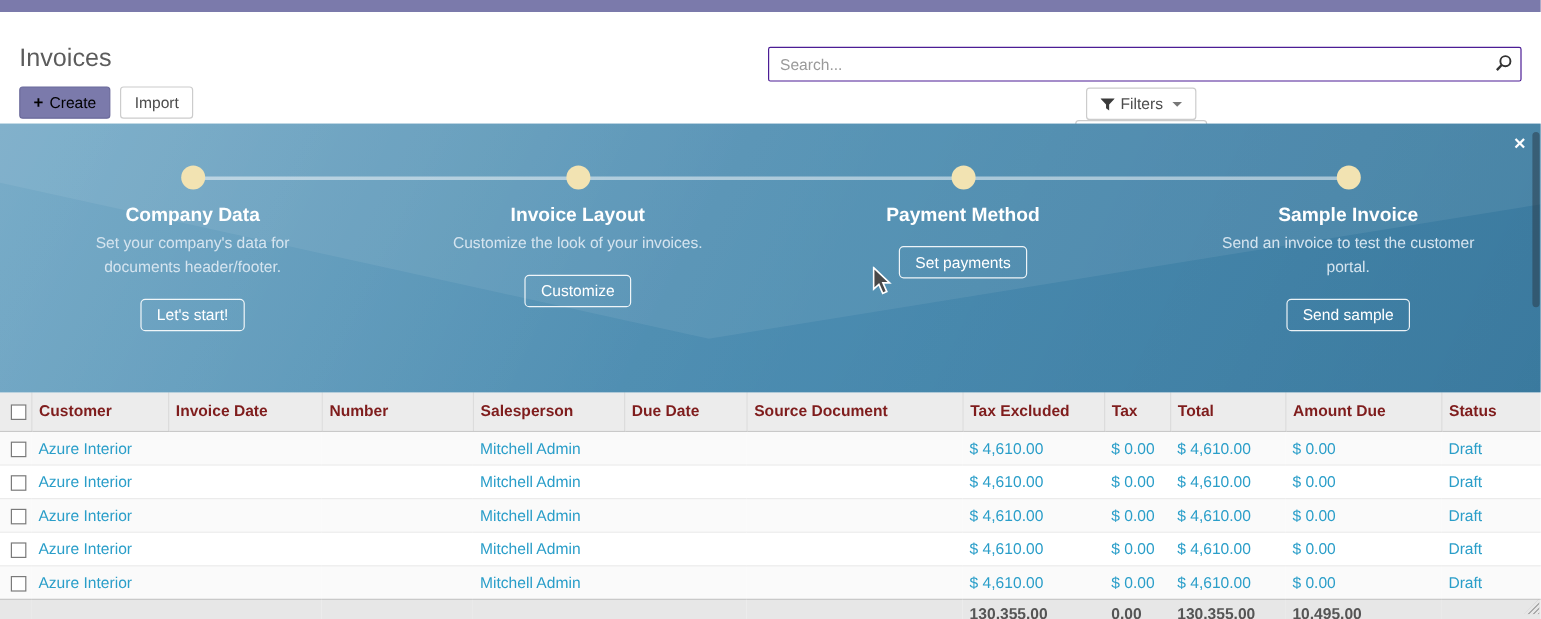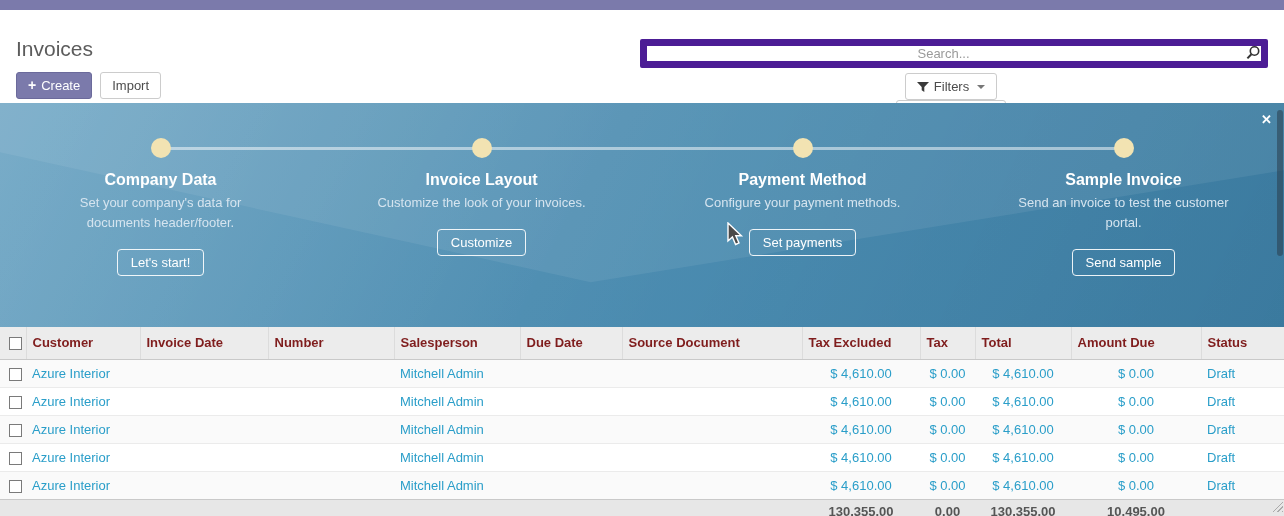--- a/index.html
+++ b/index.html
@@ -14,26 +14,26 @@
   .nav-item { font-size:13px; margin-left:34px; line-height:40px; color:#f0f0fa; }
   .systray { position:absolute; top:-30px; height:40px; right:0; width:260px; }
 
   
   .control-panel { position:relative; height:93px; background:#fff; }
   .page-title { position:absolute; left:16px; top:27px; font-size:21px; color:#5c5c5c;
     font-weight:400; }
   .btn-row { position:absolute; left:16px; top:62px; display:flex; gap:8px; }
   .btn { display:inline-flex; align-items:center; gap:5px; padding:5px 11px; font-size:13px;
     border:1px solid #ccc; border-radius:3px; background:#fff; color:#4c4c4c; cursor:pointer; }
-  .btn-primary { background:#7b7aab; border-color:#6b6a9b; color:#ffffff; }
+  .btn-primary { background:#7b7aab; border-color:#6b6a9b; color:#000000; }
   .icon-plus::before { content:"+"; font-weight:bold; font-size:14px; line-height:1; }
 
   .search-wrap { position:absolute; left:640px; top:29px; width:628px; height:29px; }
-  .search-input { width:100%; height:100%; border:7px solid #4c1d95; border-radius:2px;
-    padding:0 30px 0 9px; font-size:13px; color:#333; font-family:inherit;text-align:center; }
+  .search-input { width:100%; height:100%; border:1px solid #4c1d95; border-radius:2px;
+    padding:0 30px 0 9px; font-size:13px; color:#333; font-family:inherit; }
   .search-input::placeholder { color:#9a9a9a; }
   .search-icon { position:absolute; right:7px; top:6px; }
 
   .filter-row { position:absolute; left:640px; top:63px; width:628px; display:flex;
     align-items:center;flex-direction:column; }
   .filter-row .btn { margin-right:6px; }
   .caret { display:inline-block; width:0; height:0; border-left:4px solid transparent;
     border-right:4px solid transparent; border-top:4px solid #777; margin-left:3px; }
   .icon-bars { display:inline-block; width:12px; height:10px;
     border-top:2px solid #444; border-bottom:2px solid #444; position:relative; }
@@ -83,21 +83,21 @@
   
   .list-table { width:1284px; border-collapse:collapse; table-layout:fixed; }
   .list-table thead th { background:#ececec; border-bottom:1px solid #c9c9c9;
     border-right:1px solid #dcdcdc; font-size:13px; font-weight:bold; color:#7f1d1d;
     text-align:left; padding:8px 6px; height:32px; }
   .list-table thead th:last-child { border-right:none; }
   .list-table td { padding:5px 6px; height:28px; font-size:13px; }
   .list-table tbody tr { border-bottom:1px solid #ebebeb; cursor:pointer; }
   .list-table tbody tr:nth-child(odd) { background:#fafafa; }
   .list-table tbody td { color:#2a9ec9; }
-  .num { text-align:center; }
+  .num { text-align:left; }
   .list-table tfoot td { background:#e7e7e7; border-top:1px solid #c9c9c9; font-weight:bold;
     color:#555; height:24px; padding:3px 6px; }
   .cb { display:inline-block; width:13px; height:13px; border:1px solid #7a7a7a;
     background:#fff; vertical-align:middle; margin-left:3px; cursor:pointer; }
   .resize-grip { position:absolute; right:1px; top:499px; width:13px; height:13px;
     background:repeating-linear-gradient(135deg, transparent 0 2px, #ababab 2px 3px);
     clip-path:polygon(100% 0,100% 100%,0 100%); }
 </style>
 </head>
 <body>
@@ -237,21 +237,20 @@
     </div>
     <div class="step">
       <div class="dot"></div>
       <div class="step-title">Invoice Layout</div>
       <div class="step-desc">Customize the look of your invoices.</div>
       <button class="step-btn">Customize</button>
     </div>
     <div class="step">
       <div class="dot"></div>
       <div class="step-title">Payment Method</div>
-      <div class="step-desc">Configure your payment methods.</div>
       <button class="step-btn">Set payments</button>
     </div>
     <div class="step">
       <div class="dot"></div>
       <div class="step-title">Sample Invoice</div>
       <div class="step-desc">Send an invoice to test the customer portal.</div>
       <button class="step-btn">Send sample</button>
     </div>
   </div>
   <span class="banner-close"></span>

